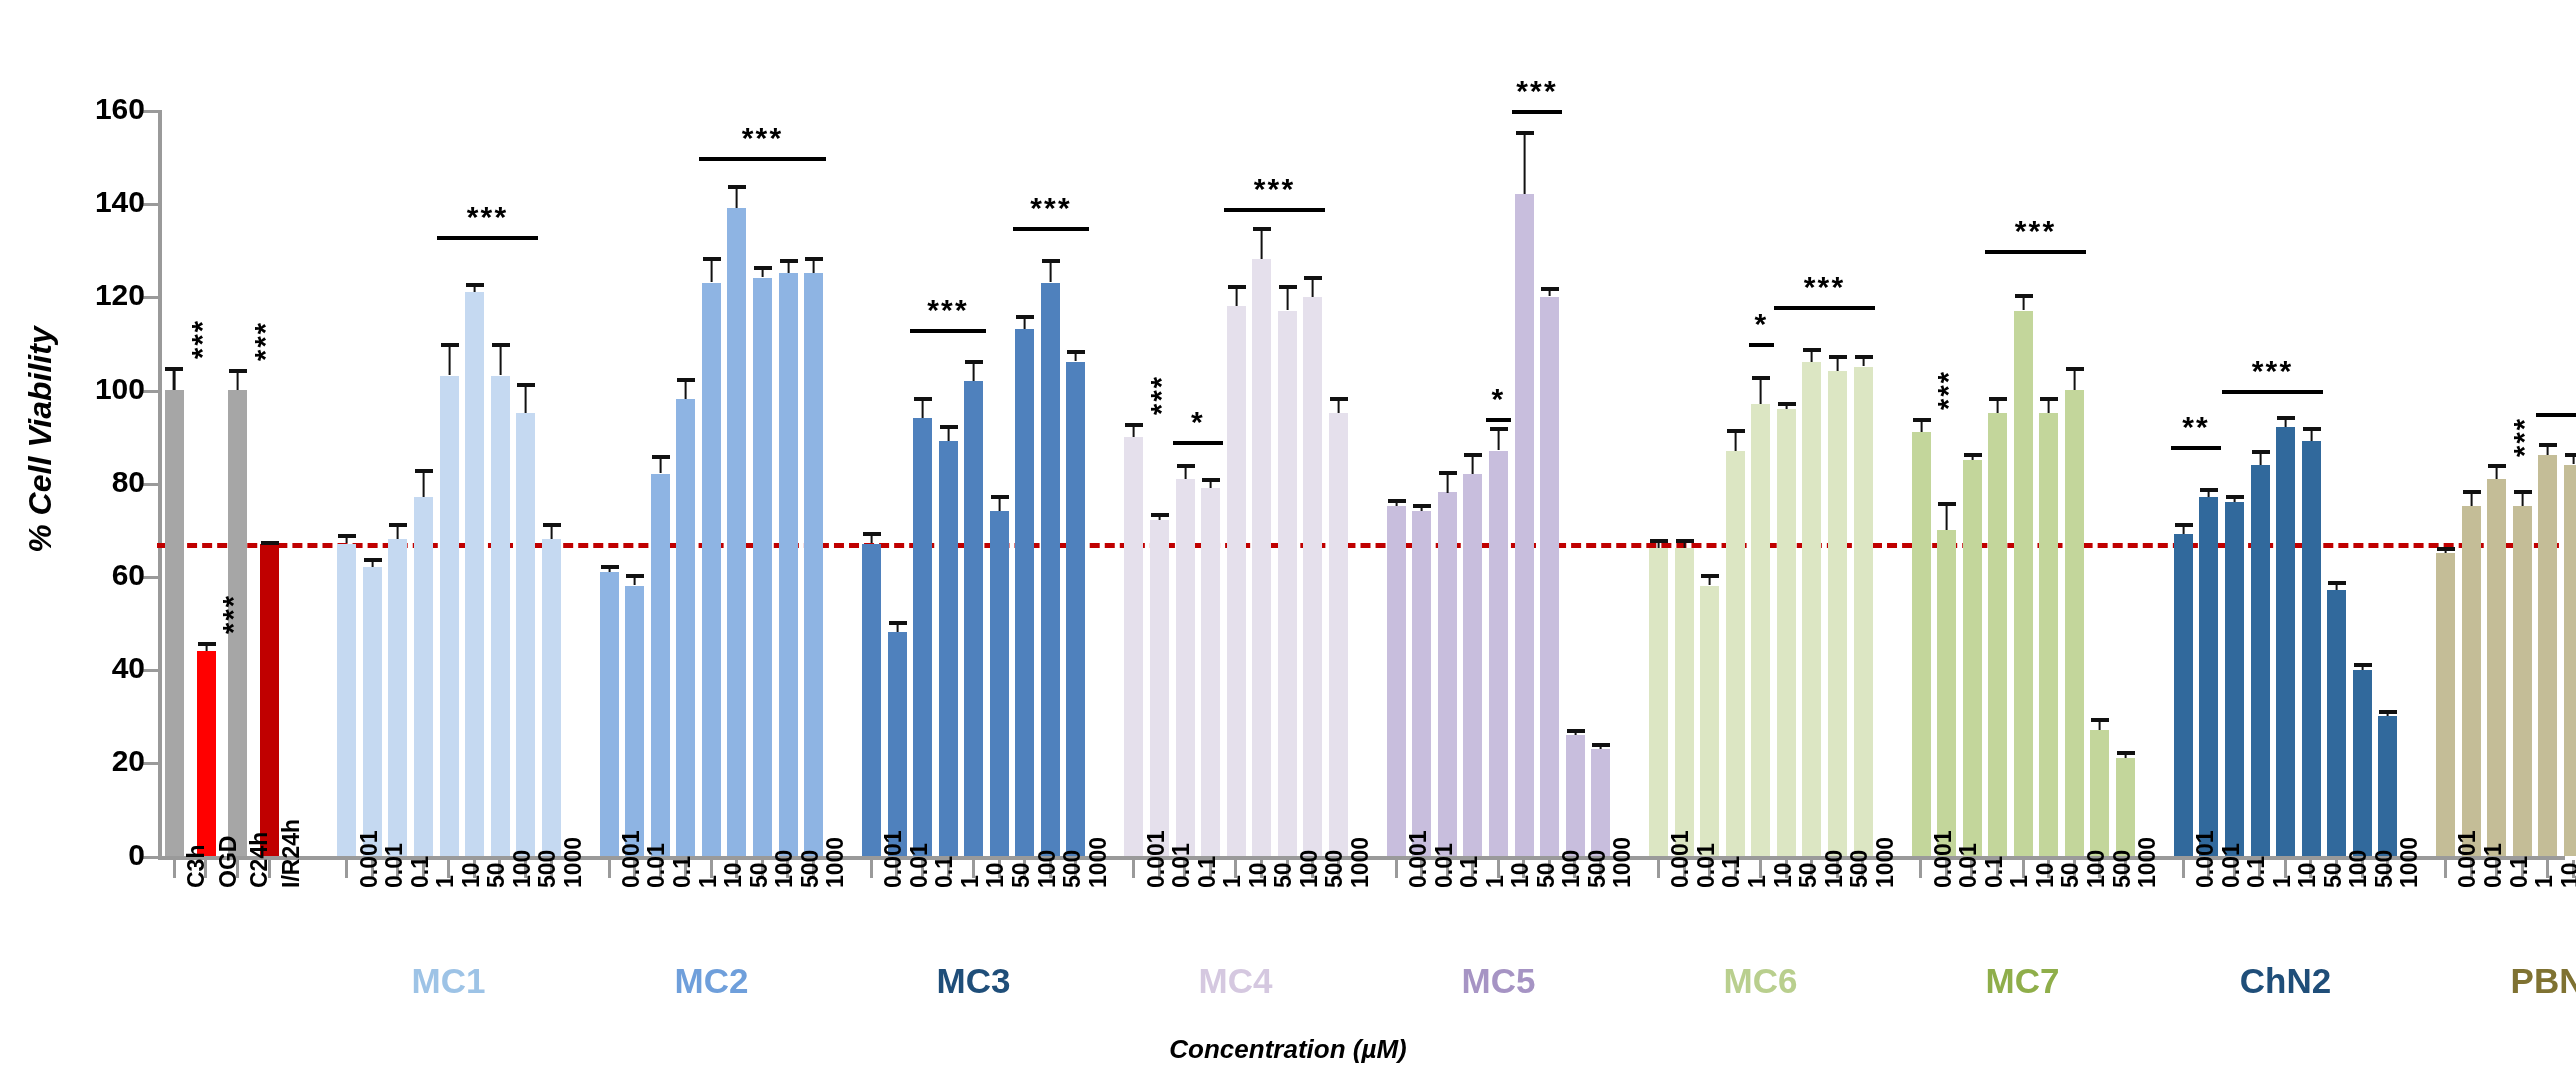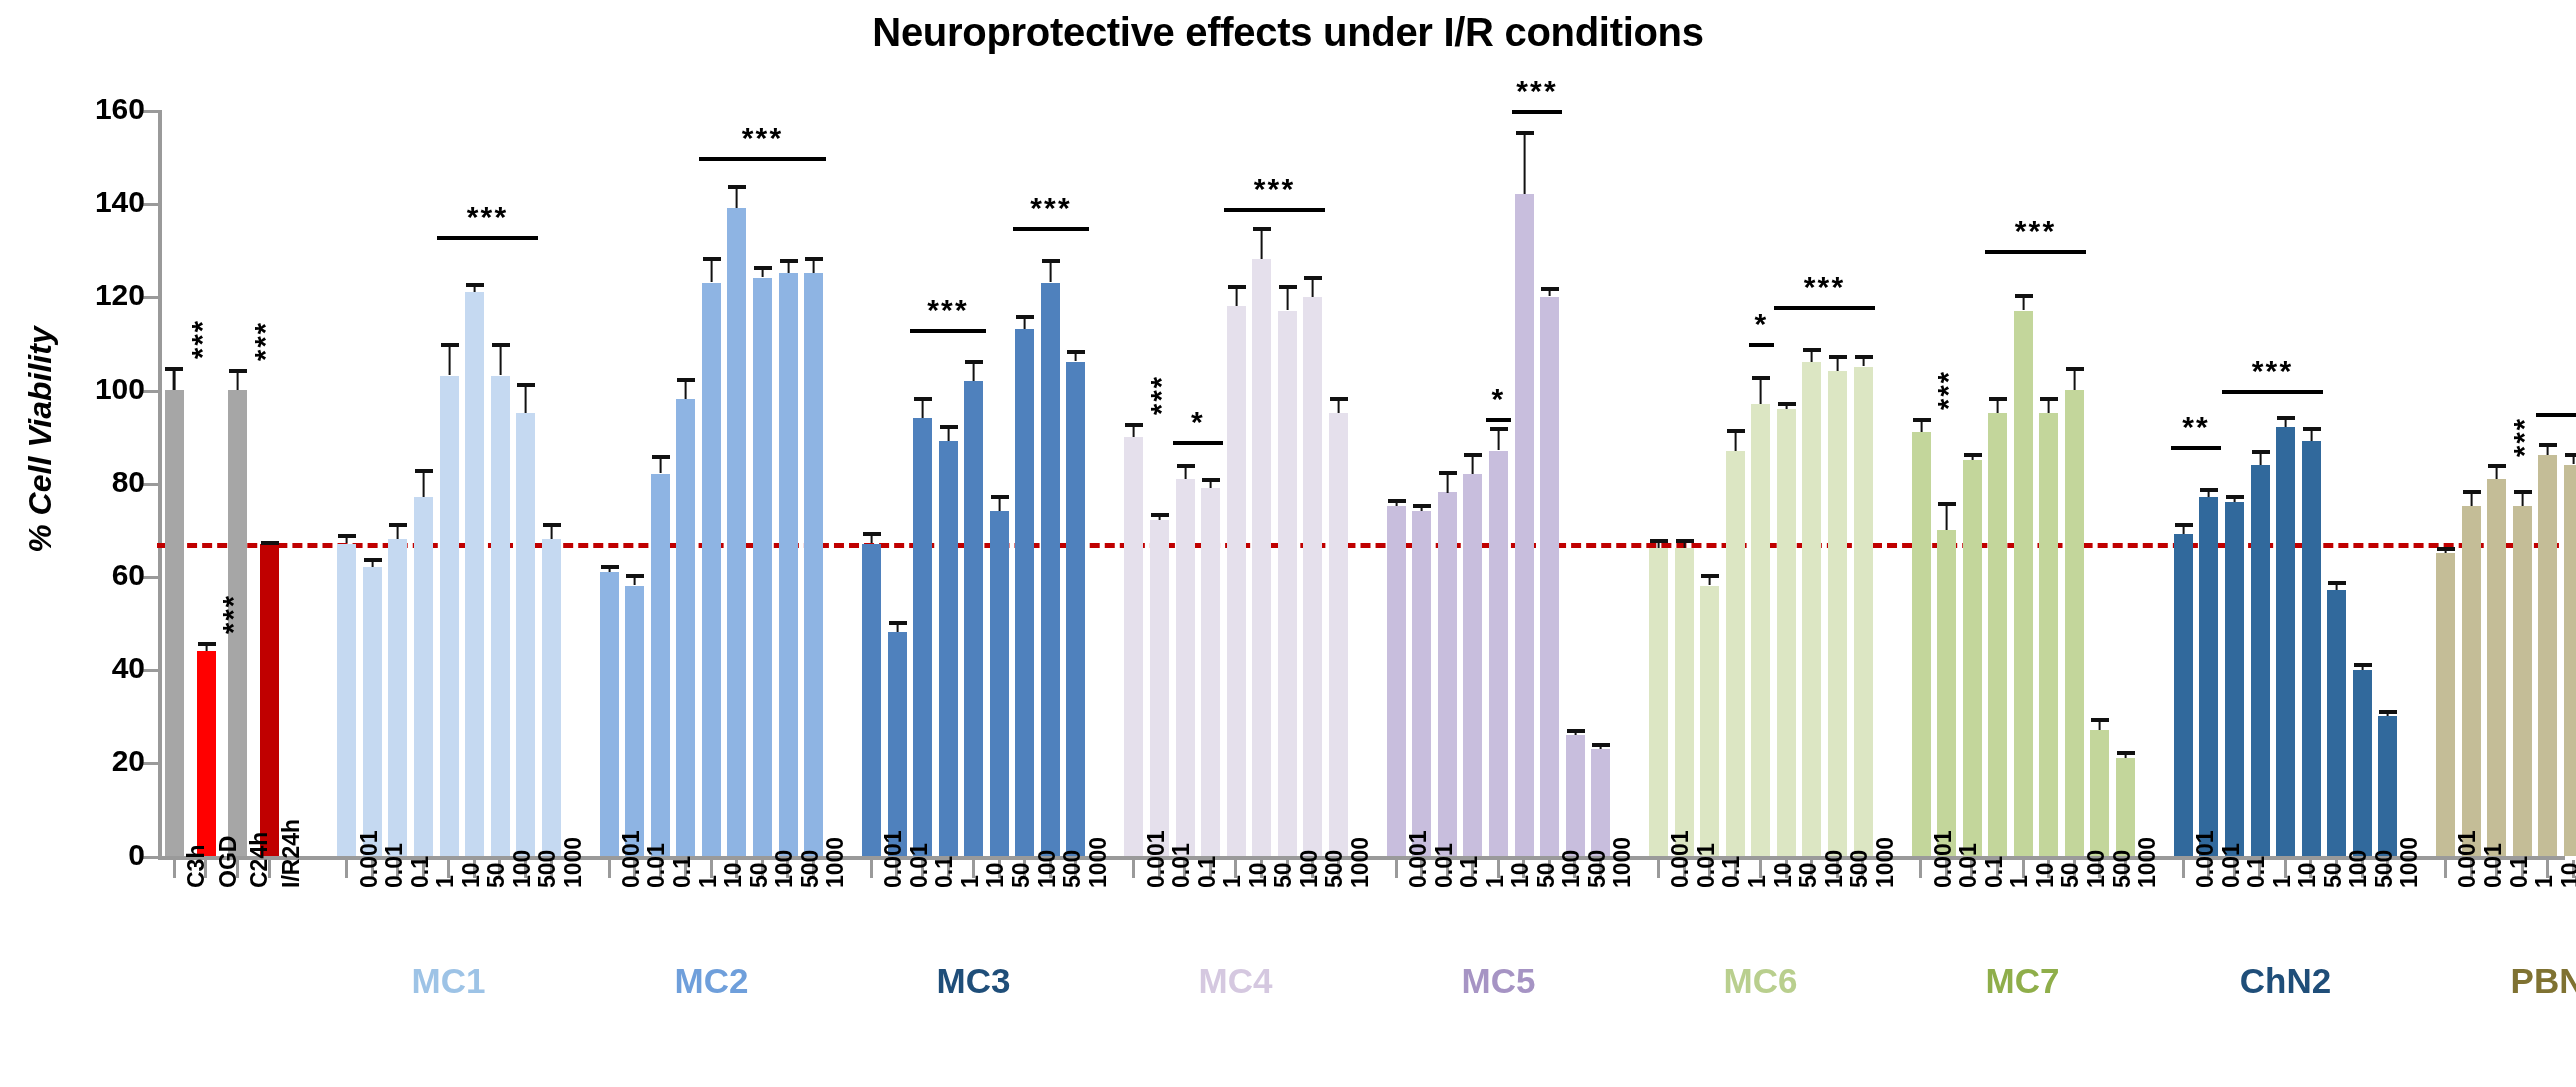--- a/index.html
+++ b/index.html
@@ -83,22 +83,22 @@
     position:absolute;font-size:29px;font-weight:bold;color:#000;white-space:nowrap;
     transform-origin:left top;transform:rotate(-90deg);letter-spacing:2.1px;
     font-family:"Liberation Sans",sans-serif;
   }
 </style>
 </head>
 <body>
 
 <div id="figure">
 
-  <div id="chart-title">Neuroprotective effects under I/R conditions</div>
   <div id="ylabel">% Cell Viability</div>
+  <div id="xlabel">Concentration (µM)</div>
 
   <div id="plot">
     <div id="axis-line"></div>
     <div id="axis-baseline"></div>
     <div id="ref-line" style="top: 433px;"></div>
     <div id="yticks">
         <div class="ytick" style="top: 746px;"></div>
         <div class="ytick-label" style="top: 746px;">0</div>
         <div class="ytick" style="top: 652px;"></div>
         <div class="ytick-label" style="top: 652px;">20</div>

